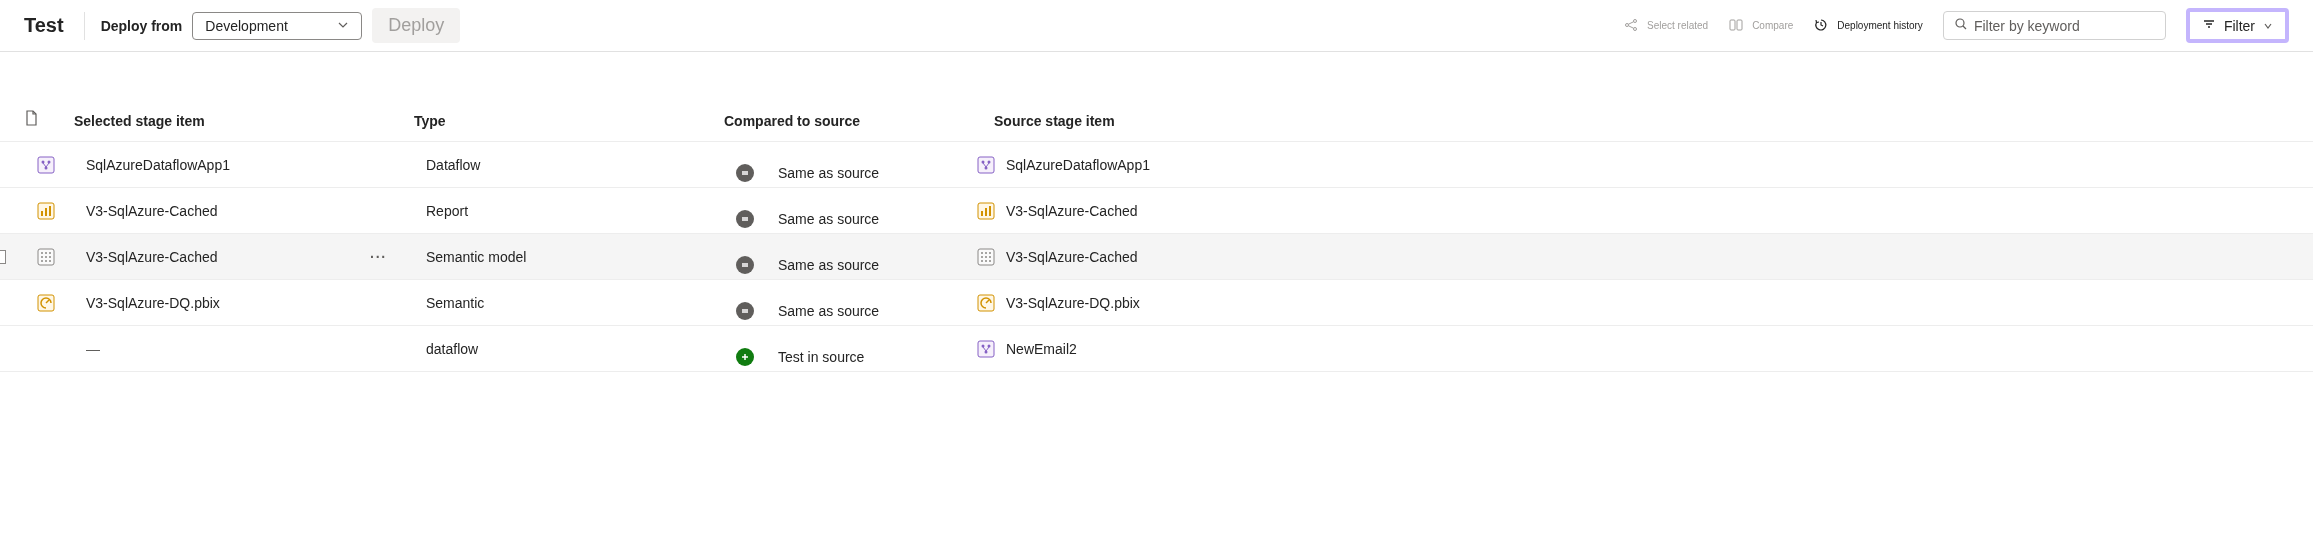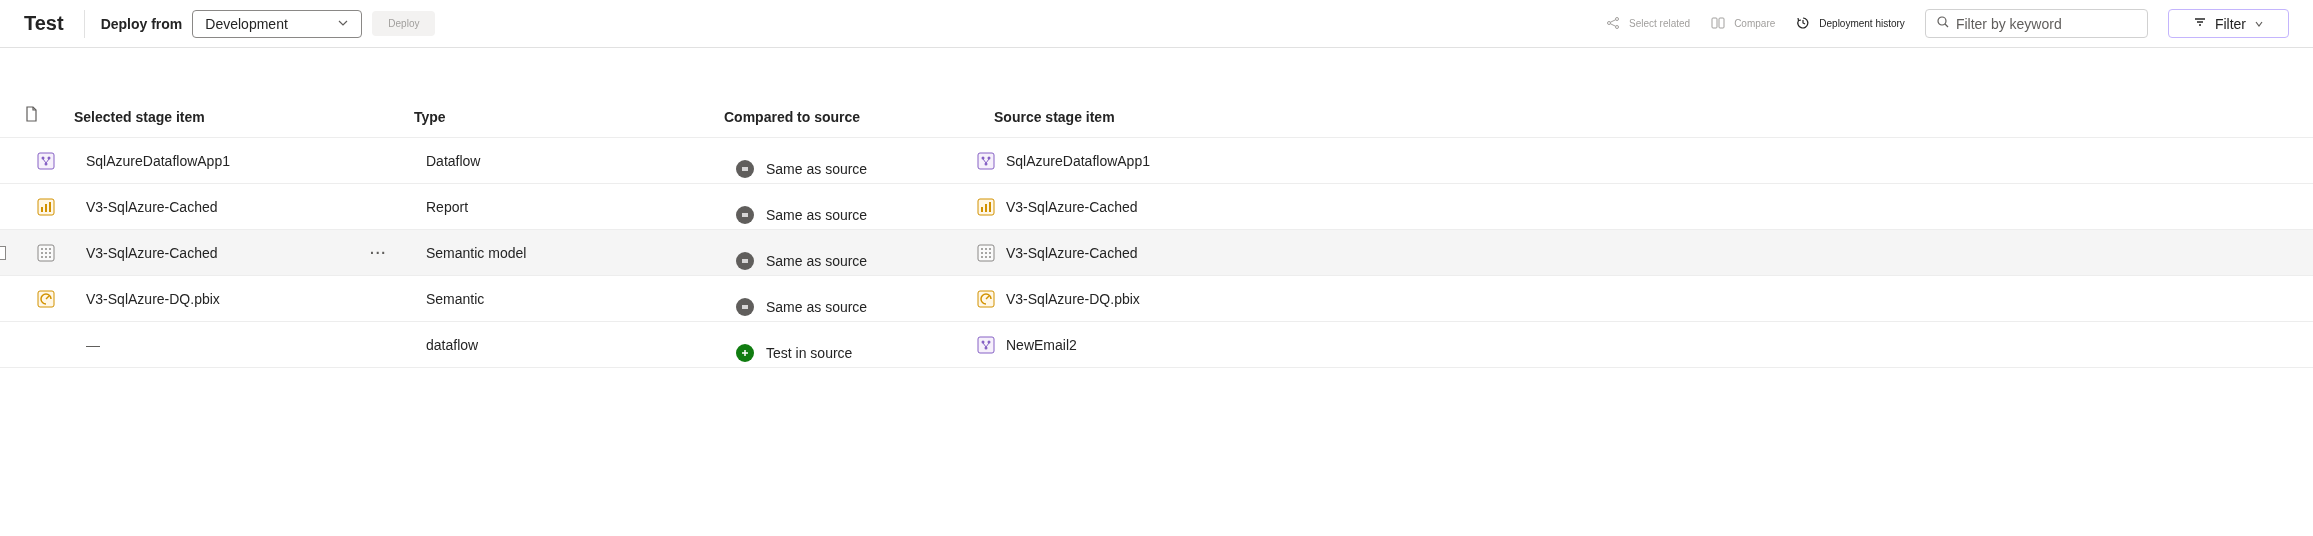--- a/index.html
+++ b/index.html
@@ -49,21 +49,21 @@
       background: #fff;
     }
     .dropdown-text { color: #242424; }
     .chevron-down { color: #605e5c; }
     .deploy-btn {
       background: #f3f2f1;
       border: none;
       color: #a19f9d;
       padding: 7px 16px;
       border-radius: 4px;
-      font-size: 10px;
+      font-size: 18px;
       cursor: not-allowed;
     }
     .spacer { flex: 1; }
     .toolbar-actions {
       display: flex;
       align-items: center;
       gap: 20px;
     }
     .action {
       display: flex;
@@ -89,23 +89,23 @@
       outline: none;
       font-size: 14px;
       flex: 1;
       color: #242424;
     }
     .search-box input::placeholder { color: #605e5c; }
     .filter-btn {
       display: flex;
       align-items: center;
       gap: 8px;
-      border: 1px solid #c4b5fd;
+      border: 4px solid #c4b5fd;
       border-radius: 4px;
-      padding: 5px 24px;
+      padding: 5px 12px;
       cursor: pointer;
       background: #fff;
     }
     .table {
       width: 100%;
     }
     .thead, .trow {
       display: grid;
       grid-template-columns: 50px 340px 310px 240px 30px auto;
       align-items: center;
@@ -143,21 +143,21 @@
     .icon-wrapper {
       width: 20px;
       height: 20px;
       display: flex;
       align-items: center;
       justify-content: center;
     }
     .status-cell {
       display: flex;
       align-items: center;
-      gap: 12px;
+      gap: 24px;
       margin-top: 16px;
     }
     .status-badge {
       width: 18px;
       height: 18px;
       border-radius: 50%;
       display: flex;
       align-items: center;
       justify-content: center;
     }

